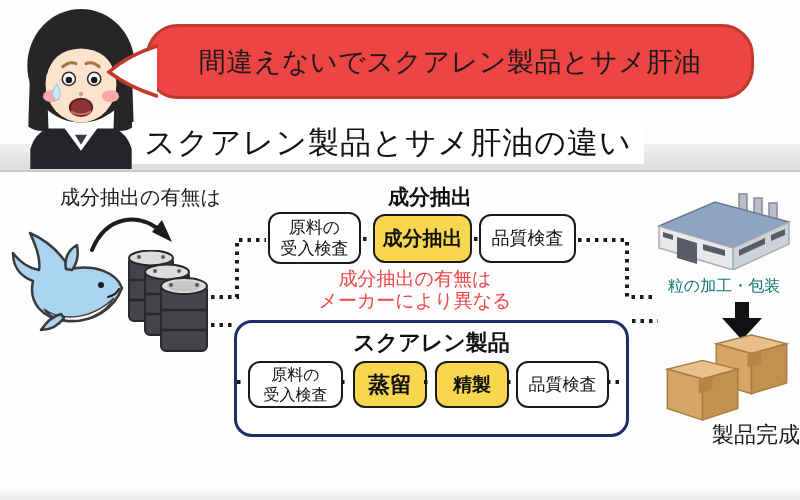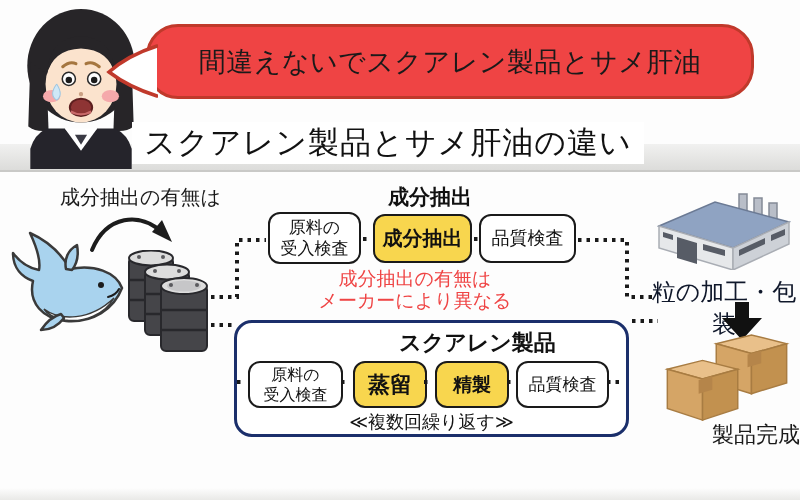--- a/index.html
+++ b/index.html
@@ -40,28 +40,28 @@
 
   .shark-flow-heading { position:absolute; left:330px; top:183px; width:200px; text-align:center;
     font-size:21px; font-weight:bold; color:#111; }
   .flow-note { position:absolute; left:275px; top:268px; width:280px; text-align:center;
     font-size:19px; line-height:1.16; color:#ef4444; white-space:pre-line; }
 
   
   .squalene-box { position:absolute; left:234px; top:320px; width:395px; height:117px;
     background:#fff; border:3px solid #1b2f6b; border-radius:18px; }
   .squalene-heading { position:absolute; left:0; top:5px; width:100%; text-align:center;
-    font-size:22px; font-weight:bold; color:#111;margin-left:46px; }
+    font-size:22px; font-weight:bold; color:#111; }
   .squalene-note { position:absolute; left:0; top:87px; width:100%; text-align:center;
     font-size:18px; color:#111; }
 
   
   .factory { position:absolute; left:653px; top:190px; width:142px; height:80px; }
   .processing-label { position:absolute; left:648px; top:276px; width:152px; text-align:center;
-    font-size:24px; color:#0f172a; }
+    font-size:16px; color:#0f766e; }
   .down-arrow { position:absolute; left:722px; top:302px; width:40px; height:38px; }
   .boxes { position:absolute; left:658px; top:334px; width:138px; height:90px; }
   .complete-label { position:absolute; left:690px; top:420px; width:110px; text-align:right;
     font-size:22px; color:#1a1a1a; }
 
   
   .footer-text { position:absolute; left:0; top:452px; width:800px; text-align:center;
     font-size:27px; font-weight:bold; color:#c53030; letter-spacing:0.5px; }
 
   .overlay { position:absolute; left:0; top:0; width:800px; height:500px; pointer-events:none; }
@@ -158,21 +158,20 @@
   <div class="flow-note">成分抽出の有無は
 メーカーにより異なる</div>
 
   <div class="squalene-box">
     <div class="squalene-heading">スクアレン製品</div>
     <div class="step-box" style="left:11px; top:38px; width:95px; height:47px; font-size:16px;">原料の
 受入検査</div>
     <div class="step-box hl" style="left:116px; top:38px; width:74px; height:47px; font-size:22px;">蒸留</div>
     <div class="step-box hl" style="left:198px; top:38px; width:74px; height:47px; font-size:19px;">精製</div>
     <div class="step-box" style="left:279px; top:38px; width:93px; height:47px; font-size:17px;">品質検査</div>
-    <div class="squalene-note">≪複数回繰り返す≫</div>
   </div>
 
   <svg class="factory" viewBox="0 0 142 80">
     <rect x="86" y="4" width="8" height="32" fill="#b9bec8" stroke="#848a96" stroke-width="1.5"></rect>
     <rect x="101" y="8" width="8" height="30" fill="#b9bec8" stroke="#848a96" stroke-width="1.5"></rect>
     <rect x="116" y="13" width="8" height="27" fill="#b9bec8" stroke="#848a96" stroke-width="1.5"></rect>
     <polygon points="6,36 62,12 136,32 80,58" fill="#8fa3c2" stroke="#6b7a94" stroke-width="1.5"></polygon>
     <polygon points="6,36 6,58 80,80 80,58" fill="#e6e8ea" stroke="#a9adb4" stroke-width="1.5"></polygon>
     <polygon points="80,58 136,32 136,54 80,80" fill="#cdd1d7" stroke="#a9adb4" stroke-width="1.5"></polygon>
     <polygon points="24,47 44,53 44,74 24,68" fill="#575c66"></polygon>

